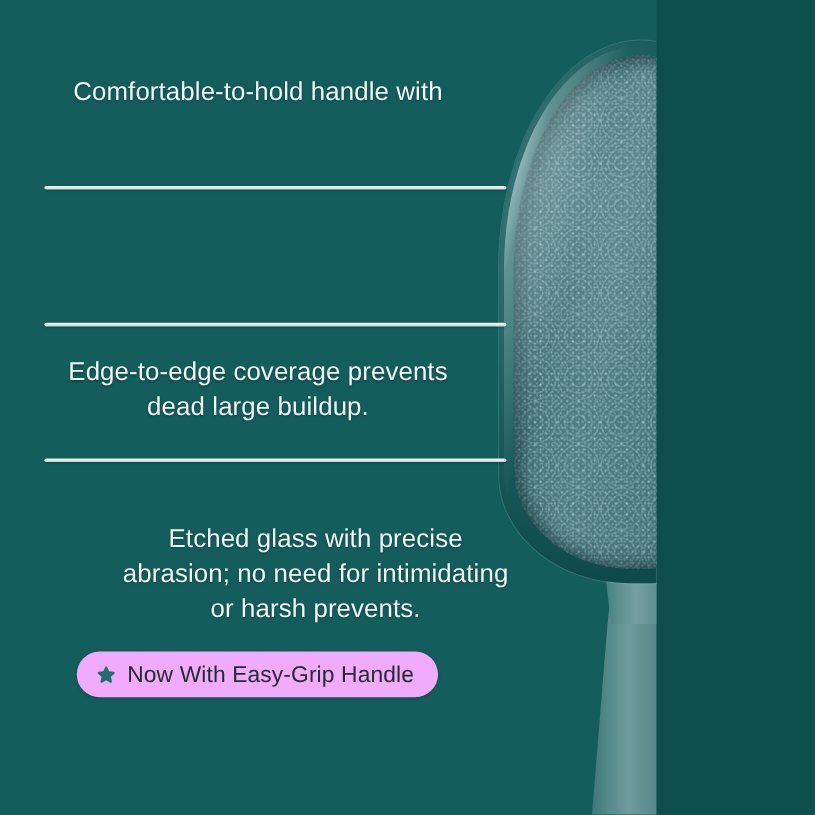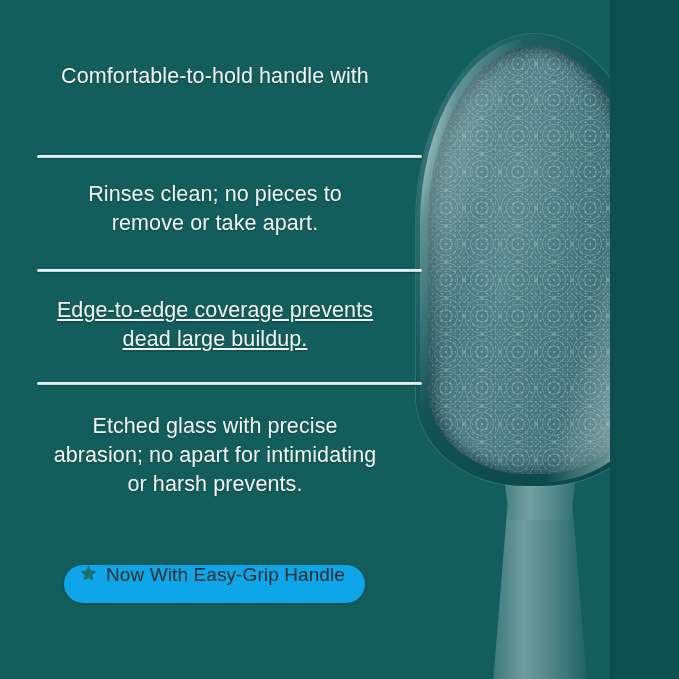--- a/index.html
+++ b/index.html
@@ -2,21 +2,21 @@
 <html><head>
 <meta charset="utf-8">
 <style>
   html, body {
     margin: 0;
     padding: 0;
     background: #0d4f4d;
   }
   #infographic {
     position: relative;
-    width: 610px;
+    width: 547px;
     height: 679px;
     overflow: hidden;
     background: #135e5c;
     font-family: "Liberation Sans", sans-serif;
     -webkit-font-smoothing: antialiased;
   }
 
   
   .product-layer {
     position: absolute;
@@ -166,46 +166,47 @@
     color: #f2f7f6;
     font-size: 21.5px;
     line-height: 29px;
     letter-spacing: .1px;
     text-shadow: 0 1px 2px rgba(0,0,0,.28);
   }
   .feature .ln { display: block; }
 
   .f1 { top: 62px; }
   .f2 { top: 180px; }
-  .f3 { top: 296px; text-decoration: underline; }
-  .f4 { top: 412px; }
+  .f3 { top: 296px; }
+  .f4 { top: 435px; padding-left: 48px; }
 
   .divider {
     position: absolute;
     height: 3px;
     left: 37px;
     width: 385px;
     background: linear-gradient(180deg, #eef6f5 0%, #dbeae8 60%, #b9d2d0 100%);
     border-radius: 2px;
     box-shadow: 0 1px 2px rgba(0,0,0,.25);
   }
   .d1 { top: 155px; }
   .d2 { top: 269px; }
   .d3 { top: 382px; }
 
   
   .badge {
     position: absolute;
     left: 64px;
-    top: 565px;
+    top: 543px;
     height: 38px;
     padding: 0 20px 0 16px;
     display: inline-flex;
+    align-items: center;
     gap: 9px;
-    background: #0ea5e9;
+    background: #f0abfc;
     border-radius: 19px;
     box-shadow: 0 1px 3px rgba(0,0,0,.22);
   }
   .badge-star {
     width: 17px;
     height: 17px;
     flex: 0 0 auto;
     display: block;
   }
   .badge-label {
@@ -232,37 +233,33 @@
   </div>
 
   <div class="content">
 
     <div class="feature f1">
       <span class="ln">Comfortable-to-hold handle with</span>
     </div>
 
     <div class="divider d1"></div>
 
-    <div class="feature f2">
-      <span class="ln">Rinses clean; no pieces to</span>
-      <span class="ln">remove or take apart.</span>
-    </div>
 
     <div class="divider d2"></div>
 
     <div class="feature f3">
       <span class="ln">Edge-to-edge coverage prevents</span>
       <span class="ln">dead large buildup.</span>
     </div>
 
     <div class="divider d3"></div>
 
     <div class="feature f4">
       <span class="ln">Etched glass with precise</span>
-      <span class="ln">abrasion; no apart for intimidating</span>
+      <span class="ln">abrasion; no need for intimidating</span>
       <span class="ln">or harsh prevents.</span>
     </div>
   </div>
 
   <div class="badge">
     <svg class="badge-star" viewBox="0 0 24 24" aria-hidden="true">
       <path d="M12 1.8c.5 0 .9.3 1.1.8l2.3 5.1 5.5.6c.5.1.9.4 1.1.9.1.5 0 1-.4 1.3l-4.1 3.7 1.2 5.5c.1.5-.1 1-.5 1.3-.4.3-.9.3-1.4.1L12 18.3l-4.8 2.8c-.4.2-.9.2-1.4-.1-.4-.3-.6-.8-.5-1.3l1.2-5.5-4.1-3.7c-.4-.3-.5-.8-.4-1.3.2-.5.6-.8 1.1-.9l5.5-.6 2.3-5.1c.2-.5.6-.8 1.1-.8z" fill="#1f6f6b"></path>
     </svg>
     <span class="badge-label">Now With Easy-Grip Handle</span>
   </div>

